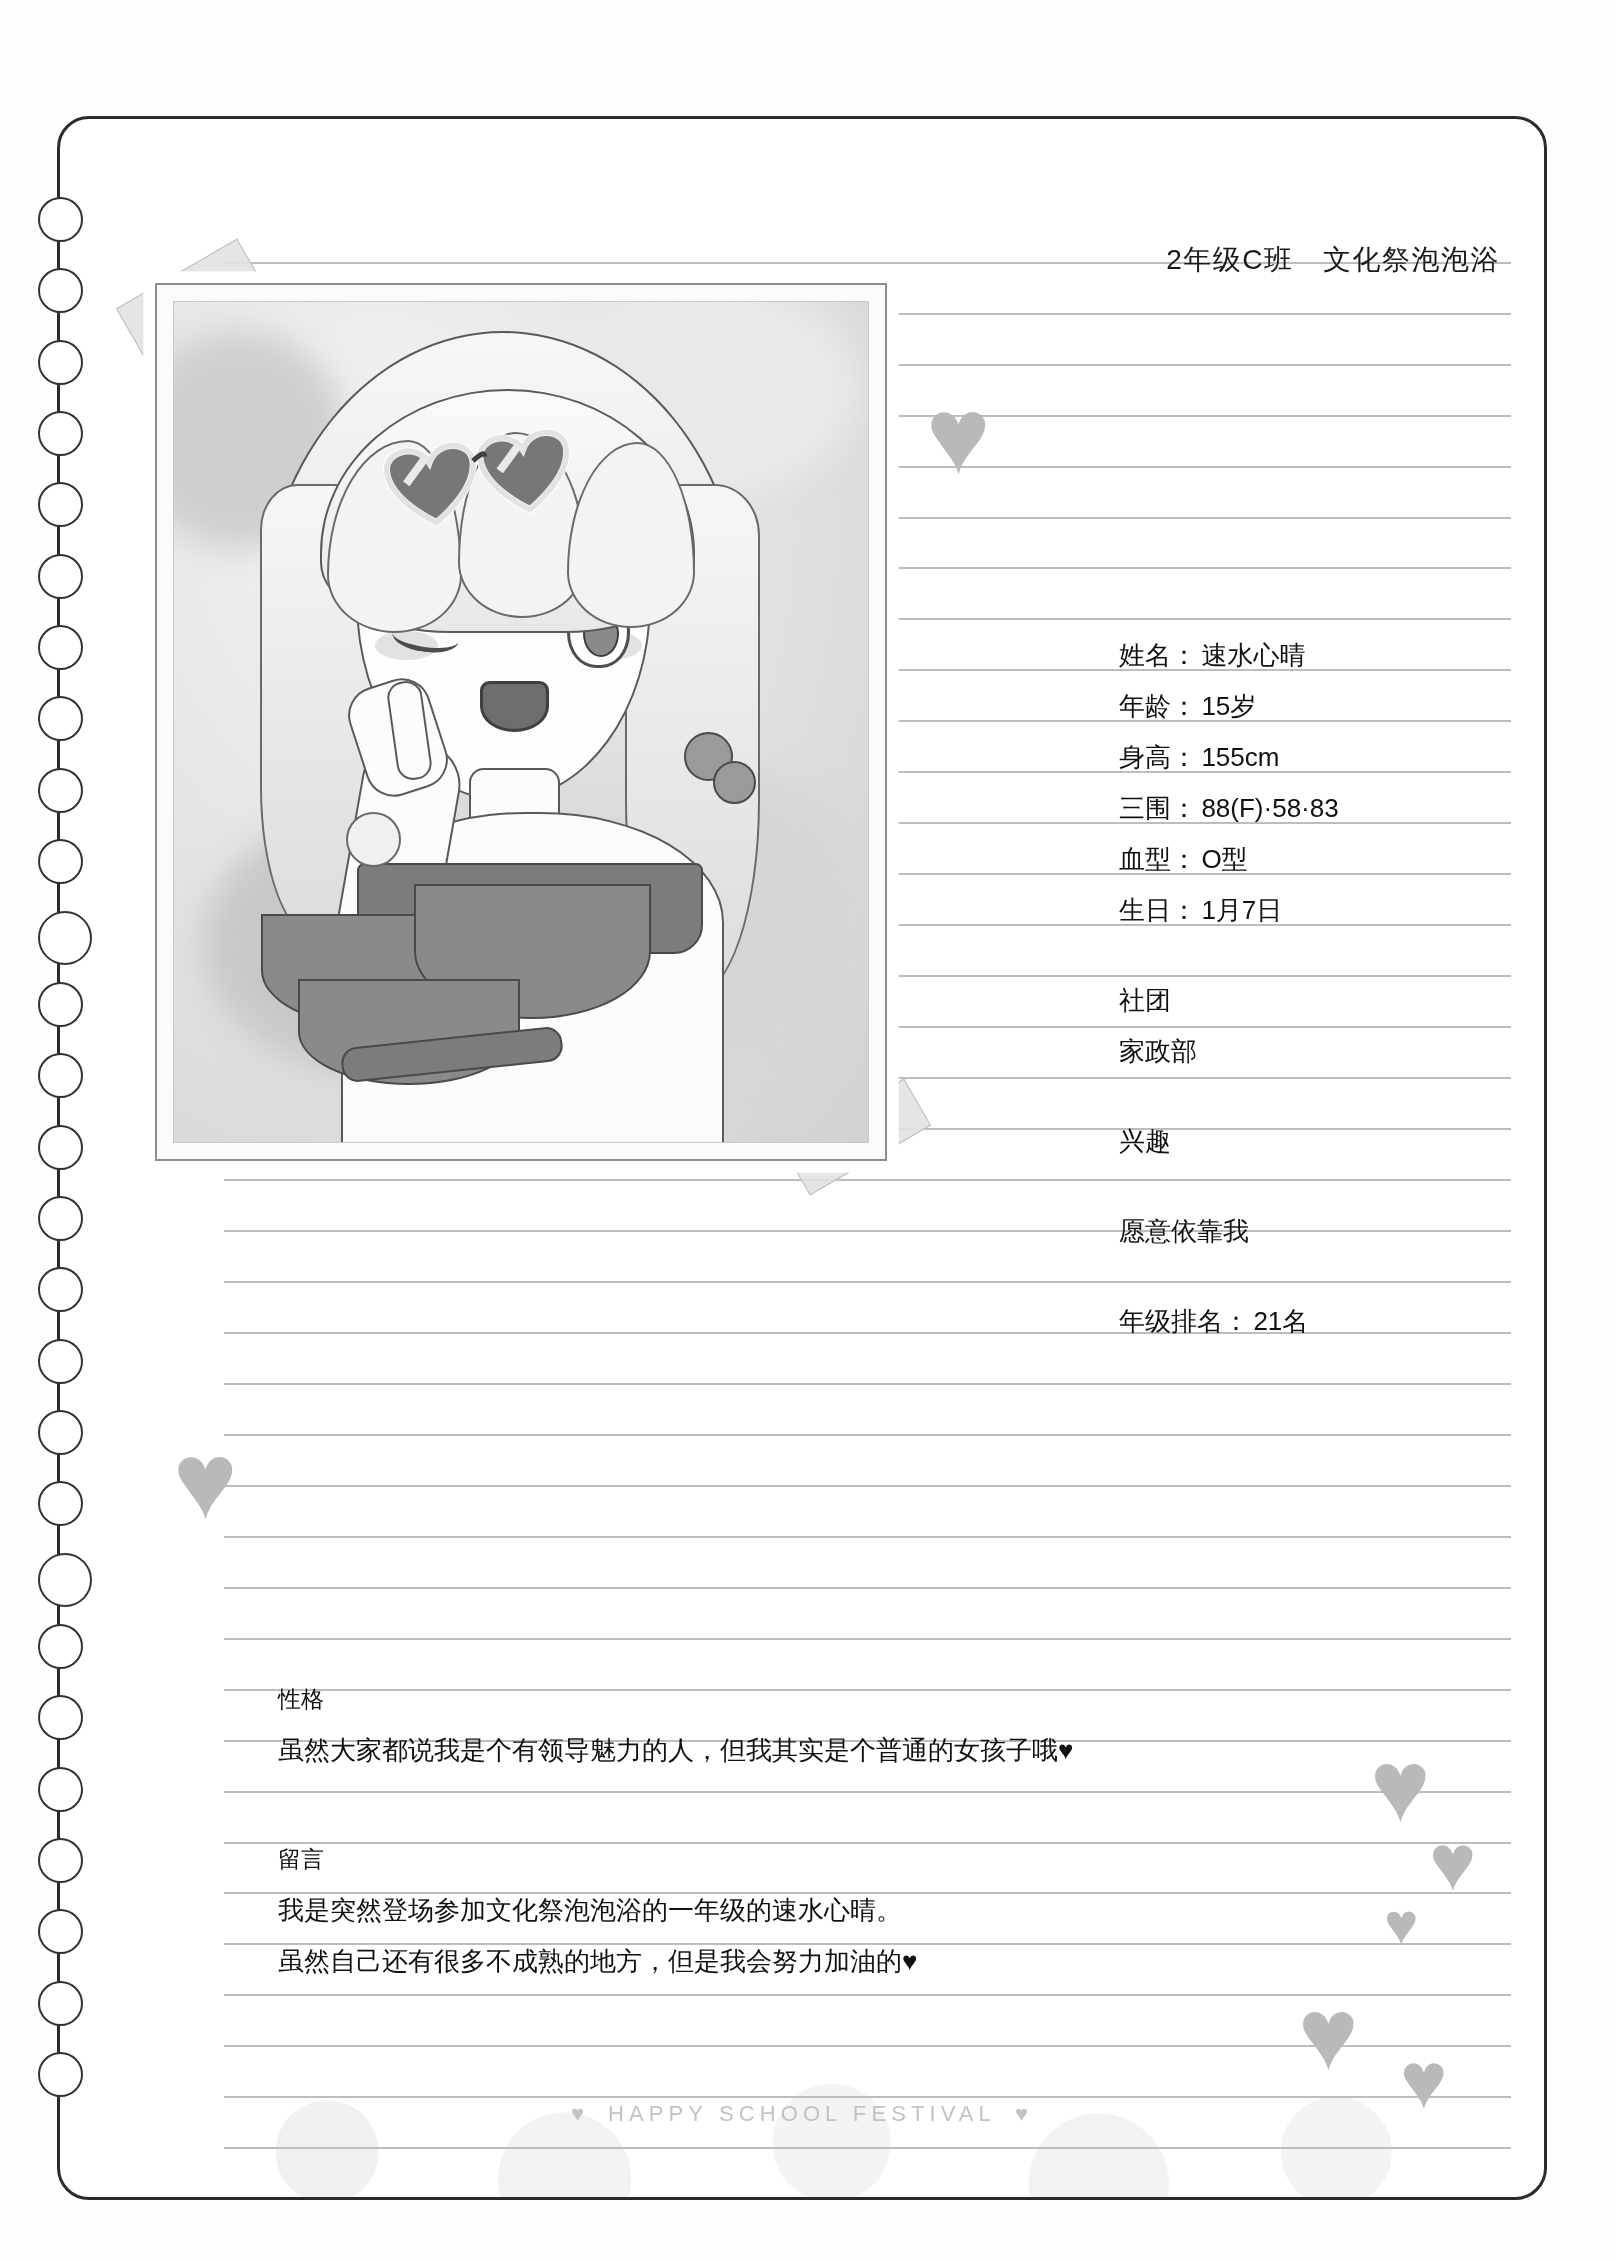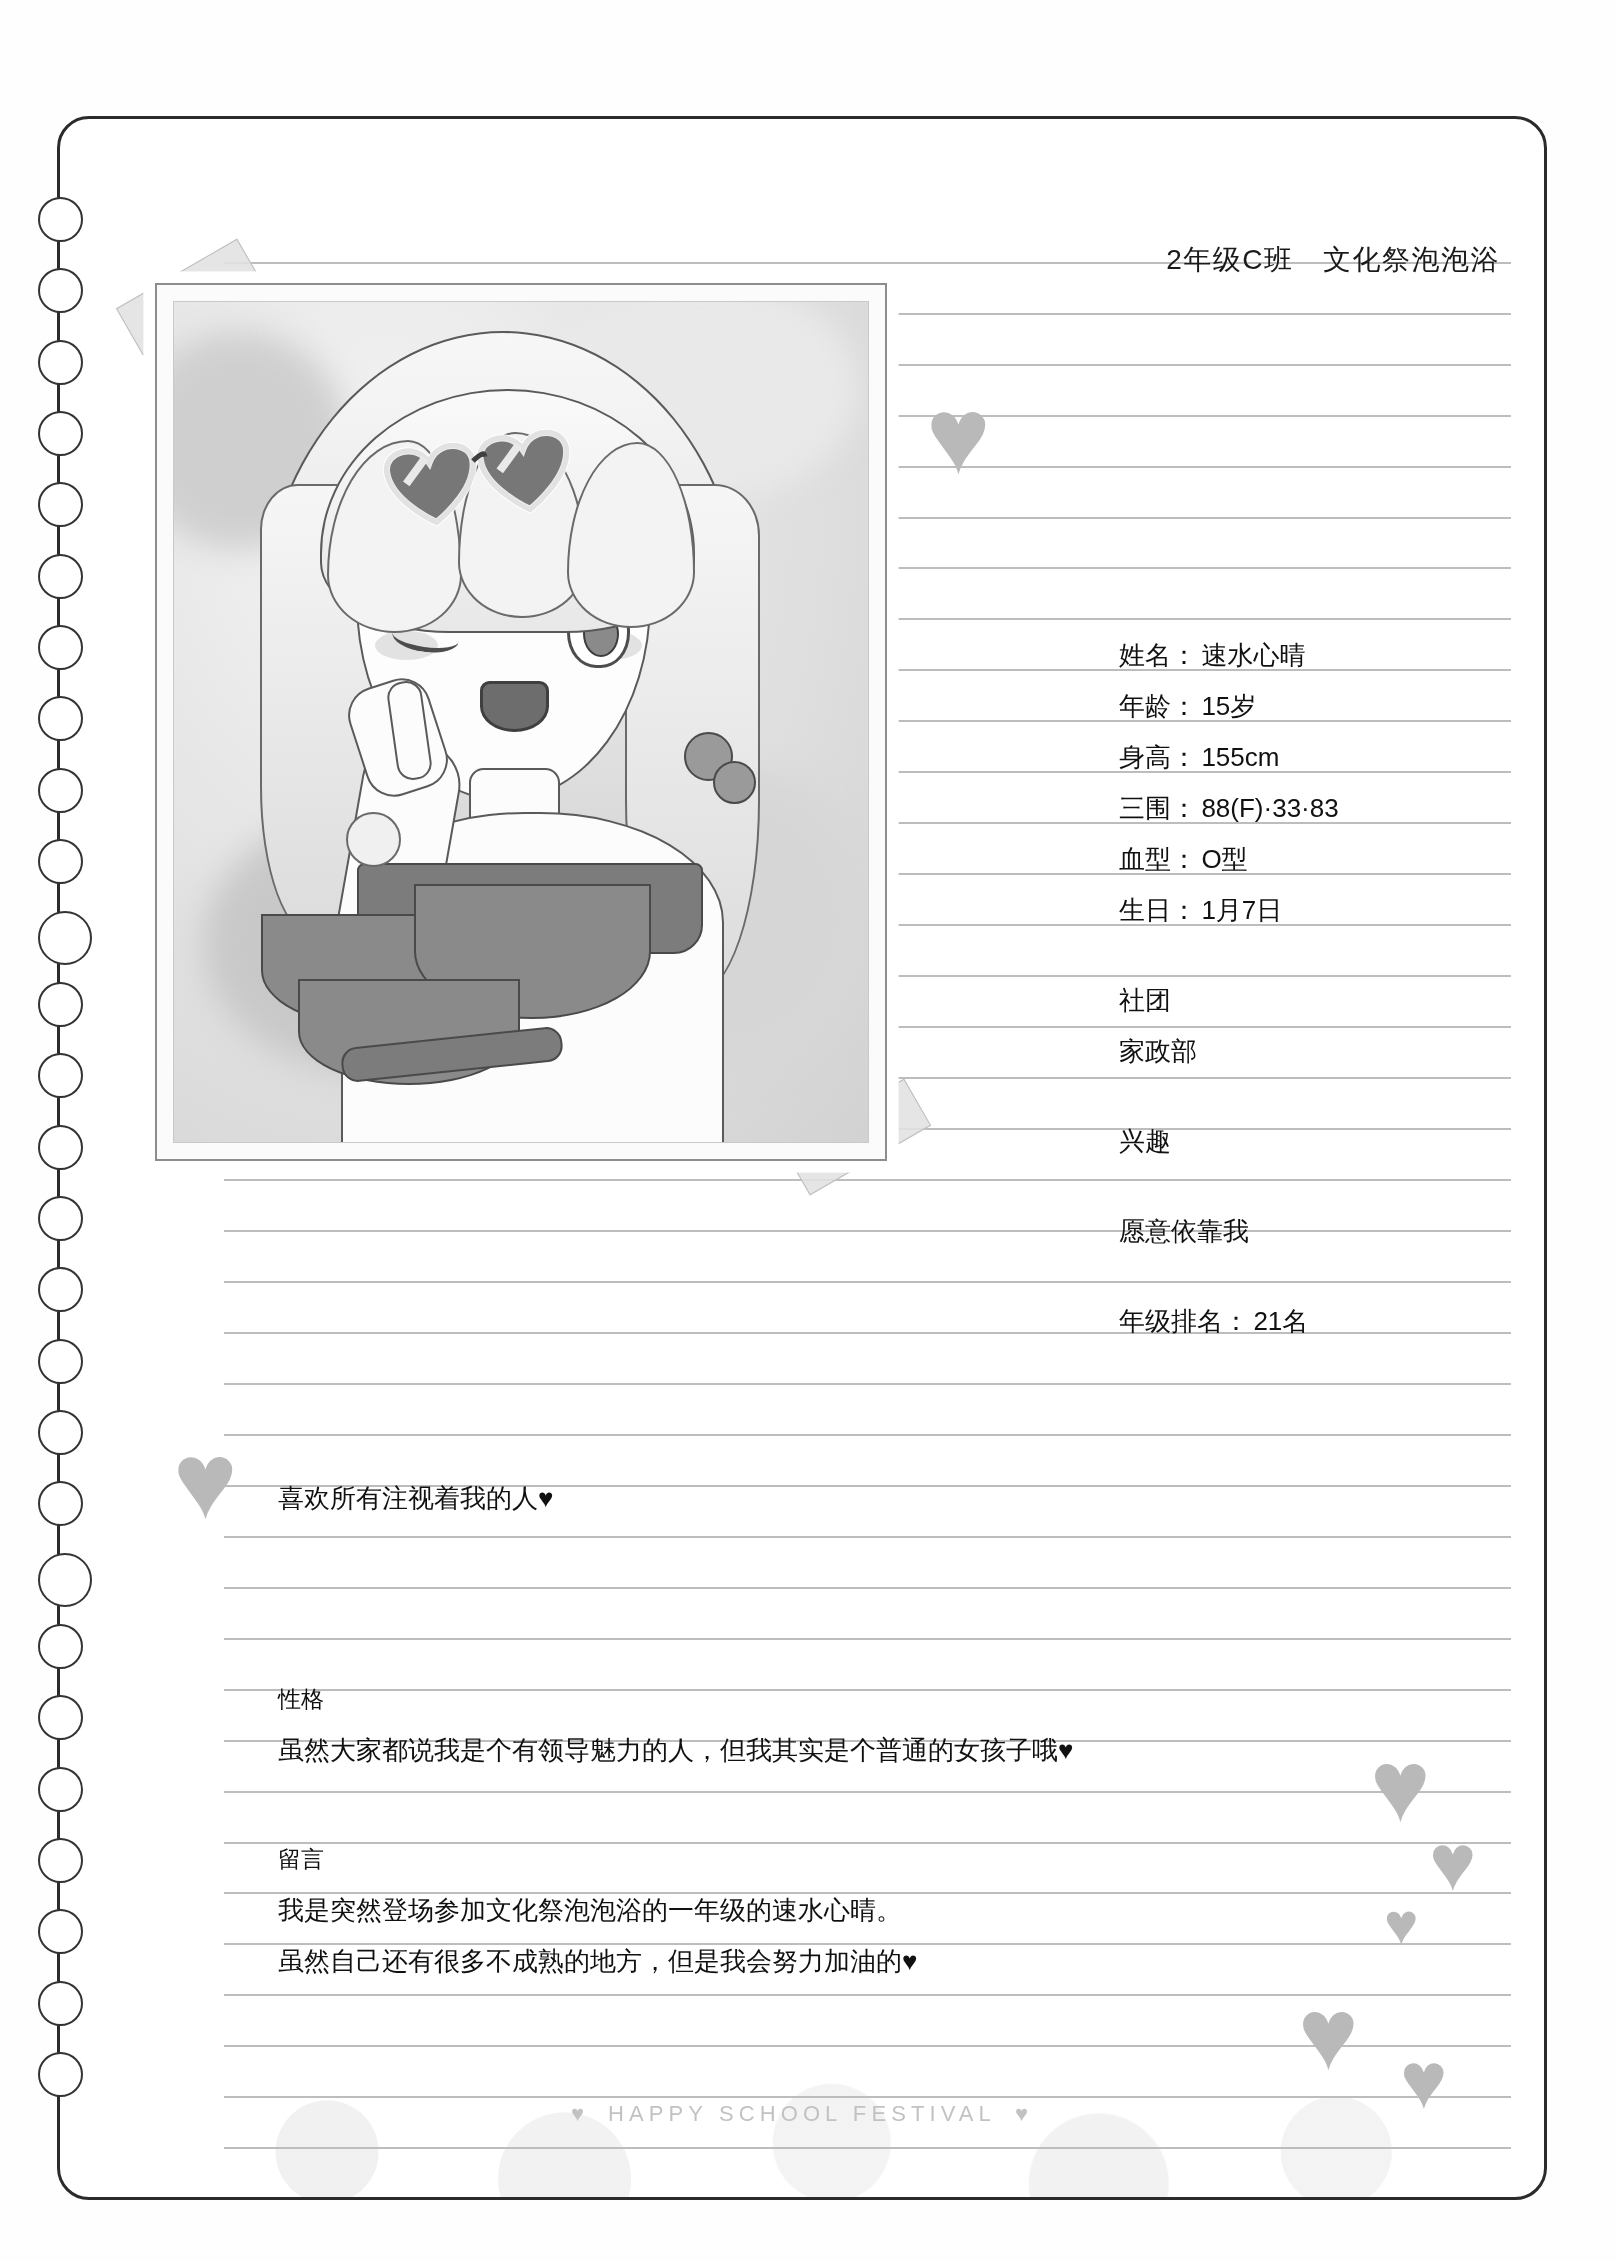--- a/index.html
+++ b/index.html
@@ -412,21 +412,21 @@
       <div class="p-row">
         <span class="k">年龄：</span>
         <span class="v">15岁</span>
       </div>
       <div class="p-row">
         <span class="k">身高：</span>
         <span class="v">155cm</span>
       </div>
       <div class="p-row">
         <span class="k">三围：</span>
-        <span class="v">88(F)·33·83</span>
+        <span class="v">88(F)·58·83</span>
       </div>
       <div class="p-row">
         <span class="k">血型：</span>
         <span class="v">O型</span>
       </div>
       <div class="p-row">
         <span class="k">生日：</span>
         <span class="v">1月7日</span>
       </div>
 
@@ -441,21 +441,20 @@
       <div class="p-row">愿意依靠我</div>
 
       <div class="p-gap"></div>
       <div class="p-row">
         <span class="k">年级排名：</span>
         <span class="v">21名</span>
       </div>
     </div>
 
     <div class="section" style="top:1354px;">
-      <div class="sec-line">喜欢所有注视着我的人♥</div>
     </div>
 
     <div class="section" style="top:1565px;">
       <div class="sec-title">性格</div>
       <div class="sec-line">虽然大家都说我是个有领导魅力的人，但我其实是个普通的女孩子哦♥</div>
     </div>
 
     <div class="section" style="top:1725px;">
       <div class="sec-title">留言</div>
       <div class="sec-line">我是突然登场参加文化祭泡泡浴的一年级的速水心晴。</div>

